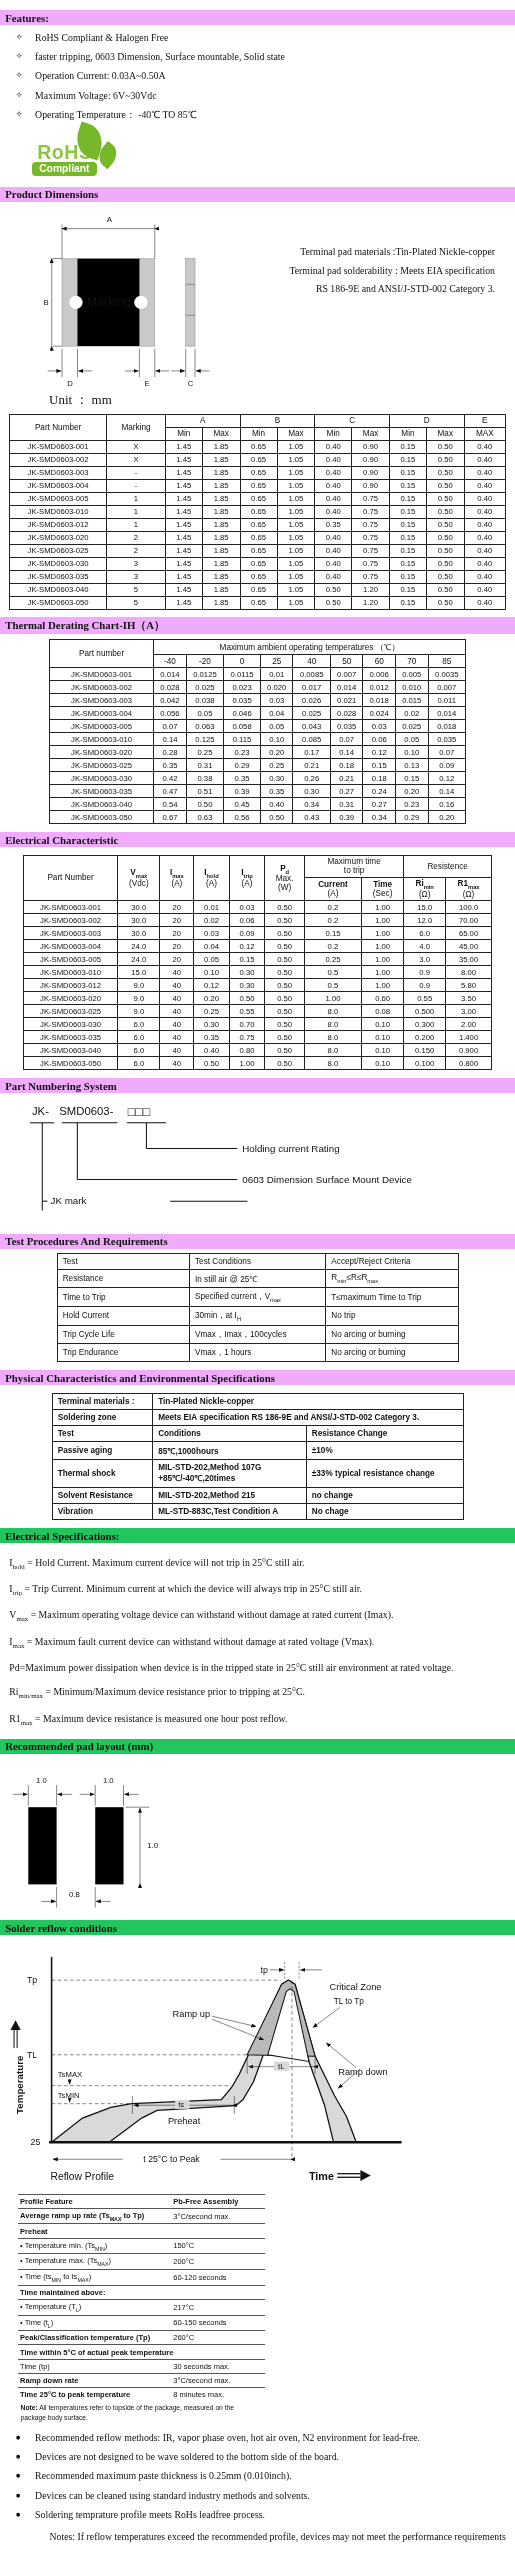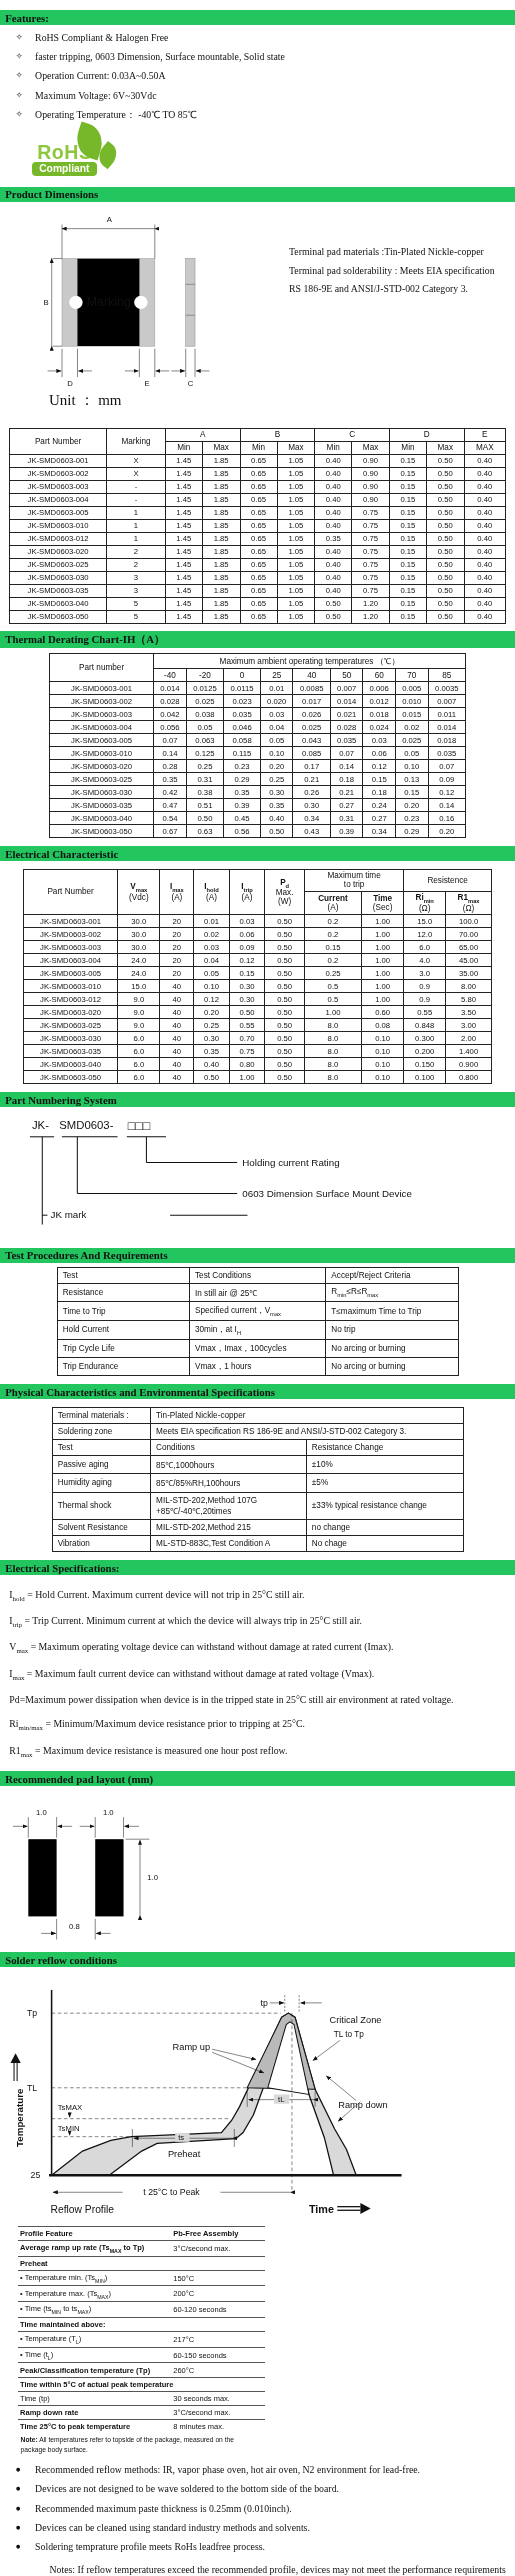--- a/index.html
+++ b/index.html
@@ -1,45 +1,45 @@
 <!DOCTYPE html>
 <html style="font-size:8.2px"><head>
 <meta charset="utf-8">
 <style>
   html,body{margin:0;padding:0;background:#fff;color:#111;}
   body{width:515px;font-family:"Liberation Serif",serif;}
   .page{width:515px;padding:5.2px 0 15.5px 0;}
-  .bar{background:#22c55e;font-weight:bold;font-size:10.8px;padding:1.5px 5.2px;margin:5.2px 0 4.1px 0;}
+  .bar{background:#f0abfc;font-weight:bold;font-size:10.8px;padding:1.5px 5.2px;margin:5.2px 0 4.1px 0;}
   .bar.light{background:#22c55e;}
   .bullet-row{display:flex;align-items:flex-start;font-size:9.8px;margin:5.2px 9.3px 5.2px 15.5px;line-height:1.45;}
   .bullet-row .bullet{width:19.6px;flex:0 0 19.6px;font-size:8.8px;}
   .rohs{position:relative;width:108px;height:52px;margin:7.2px 0 2.1px 31px;}
   .rohs-word{position:absolute;left:6.2px;top:11.3px;font-family:"Liberation Sans",sans-serif;font-weight:bold;font-size:19.6px;color:#8dc63f;letter-spacing:0.5px;}
   .leaf{position:absolute;background:#76b82a;border-radius:0 70% 0 70%;}
   .leaf1{width:27px;height:32px;left:45px;top:-4.1px;transform:rotate(18deg);}
   .leaf2{width:17.5px;height:21.6px;left:68px;top:14.4px;transform:rotate(40deg);}
   .rohs-badge{position:absolute;left:1px;top:32px;background:#76b82a;color:#fff;font-family:"Liberation Sans",sans-serif;font-weight:bold;font-size:10.3px;padding:1.5px 7.2px;border-radius:4px;}
   table{border-collapse:collapse;font-family:"Liberation Sans",sans-serif;font-size:7.7px;}
   table th,table td{border:1px solid #222;padding:1.5px 4.1px;text-align:center;white-space:pre-line;}
   table th{font-weight:normal;}
   .thead-b th{font-weight:normal;font-size:8.2px;}
   .dim{margin:2.1px auto 7.2px auto;width:497px;}
   .thermal{margin:5.2px auto 8.2px auto;width:417px;}
   .elec{margin:7.2px auto 8.2px auto;width:469px;}
   .testtbl{margin:4.1px auto 8.2px auto;width:402px;}
   .testtbl td,.testtbl th{text-align:left;font-size:8.2px;padding:3.1px 5.2px;}
-  .phystbl{margin:7.2px auto 8.2px auto;width:412px;}
+  .phystbl{margin:7.2px auto 8.2px auto;width:412px;font-weight:bold;}
   .phystbl td{text-align:left;font-size:8.2px;padding:3.1px 5.2px;}
   .profile{margin:6.2px 0 2.1px 18px;width:247px;font-size:7.5px;}
   .profile th,.profile td{border:none;border-top:1px solid #555;text-align:left;padding:2.1px 2.1px;}
   .profile th{font-weight:bold;}
   .b{font-weight:bold;}
-  .unit{font-size:15px;margin:1px 0 18px 49px;}
+  .unit{font-size:13px;margin:1px 0 5px 49px;}
   .pd-row{display:flex;align-items:flex-start;margin-top:5.2px;}
-  .pd-notes{font-size:9.8px;line-height:1.9;padding-top:36px;width:206px;}
+  .pd-notes{font-size:9.8px;line-height:1.9;padding-top:36px;width:206px;text-align:right;}
   .defs p{font-size:9.8px;margin:13.4px 0 13.4px 9.3px;}
   .note{font-family:"Liberation Sans",sans-serif;font-size:6.7px;margin:2.1px 0 7.2px 20.6px;width:232px;line-height:1.5;}
   .smalltext{font-size:9.8px;line-height:2.1;margin:3.1px 9.3px 3.1px 9.3px;text-align:right;}
   svg text{font-family:"Liberation Sans",sans-serif;fill:#111;}
   sub{font-size:70%;}
 </style>
 </head>
 <body>
 
 <div class="page">
@@ -610,21 +610,21 @@
         </tr>
         <tr>
           <td>JK-SMD0603-025</td>
           <td>9.0</td>
           <td>40</td>
           <td>0.25</td>
           <td>0.55</td>
           <td>0.50</td>
           <td>8.0</td>
           <td>0.08</td>
-          <td>0.848</td>
+          <td>0.500</td>
           <td>3.00</td>
         </tr>
         <tr>
           <td>JK-SMD0603-030</td>
           <td>6.0</td>
           <td>40</td>
           <td>0.30</td>
           <td>0.70</td>
           <td>0.50</td>
           <td>8.0</td>
@@ -745,25 +745,20 @@
         </tr>
         <tr>
           <td>Test</td>
           <td>Conditions</td>
           <td>Resistance Change</td>
         </tr>
         <tr>
           <td>Passive aging</td>
           <td>85℃,1000hours</td>
           <td>±10%</td>
-        </tr>
-        <tr>
-          <td>Humidity aging</td>
-          <td>85℃/85%RH,100hours</td>
-          <td>±5%</td>
         </tr>
         <tr>
           <td>Thermal shock</td>
           <td>MIL-STD-202,Method 107G
 +85℃/-40℃,20times</td>
           <td>±33% typical resistance change</td>
         </tr>
         <tr>
           <td>Solvent Resistance</td>
           <td>MIL-STD-202,Method 215</td>

